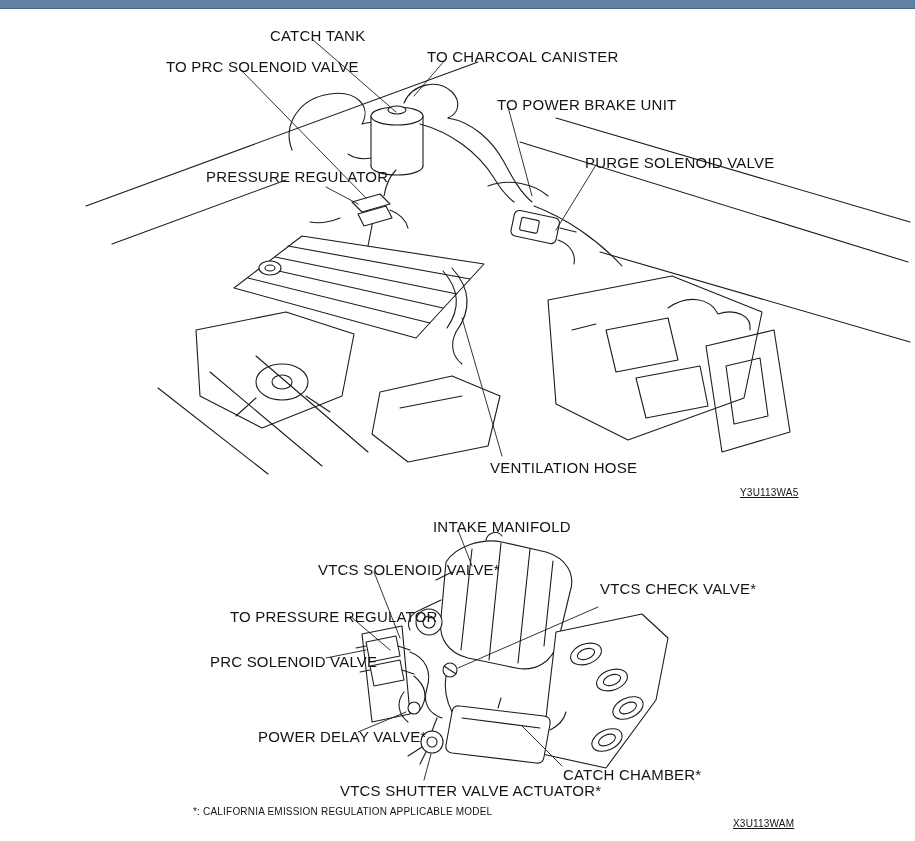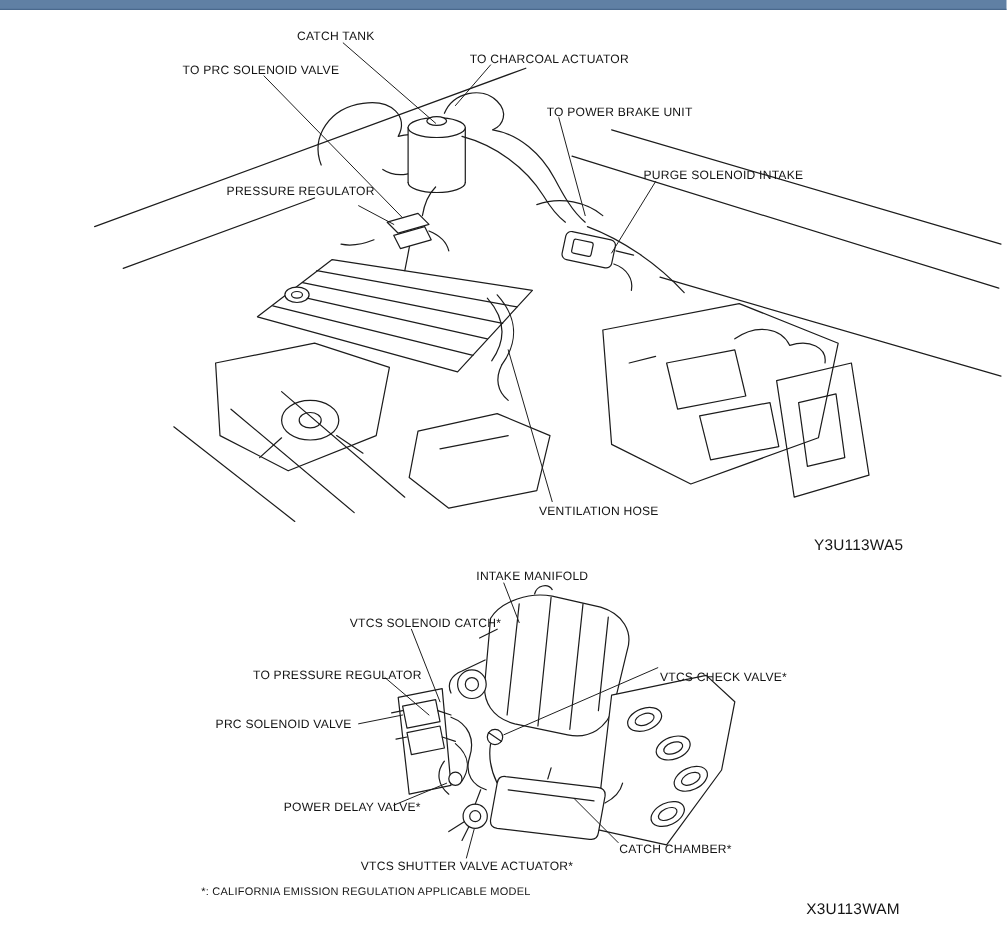--- a/index.html
+++ b/index.html
@@ -14,38 +14,40 @@
   .top-bar {
     position:absolute; top:0; left:0;
     width:915px; height:9px;
     background:var(--top-bar, #6080a4);
     border-bottom:1px solid #46658a;
   }
   .stage { position:absolute; inset:0; }
   svg.art { position:absolute; left:0; top:0; }
   .lbl {
     position:absolute;
-    font-size:11px;
+    font-size:15px;
     letter-spacing:0.2px;
     white-space:nowrap;
     color:#141414;
   }
   .code {
     position:absolute;
-    font-size:14px;
+    font-size:10px;
     letter-spacing:0.2px;
     white-space:nowrap;
     color:#141414;
+    text-decoration:underline;
   }
   .foot {
     position:absolute;
     font-size:10px;
     letter-spacing:0.2px;
     white-space:nowrap;
     color:#141414;
+    margin-left:10px;
   }
 </style>
 </head>
 <body>
 
 <div class="top-bar"></div>
 
 <div class="stage">
 
   <svg class="art" width="915" height="841" viewBox="0 0 915 841" stroke="#1c1c1c" stroke-width="1.1" fill="none" stroke-linecap="round" stroke-linejoin="round">
@@ -217,32 +219,32 @@
         <path d="M 598 607 L 458 668"></path>
         <path d="M 326 658 L 366 650"></path>
         <path d="M 358 732 L 406 712"></path>
         <path d="M 424 780 L 431 754"></path>
         <path d="M 562 766 L 522 726"></path>
       </g>
     </g>
   </svg>
 
   <div class="lbl" style="left:270px; top:27px">CATCH TANK</div>
-  <div class="lbl" style="left:427px; top:48px">TO CHARCOAL ACTUATOR</div>
+  <div class="lbl" style="left:427px; top:48px">TO CHARCOAL CANISTER</div>
   <div class="lbl" style="left:166px; top:58px">TO PRC SOLENOID VALVE</div>
   <div class="lbl" style="left:497px; top:96px">TO POWER BRAKE UNIT</div>
-  <div class="lbl" style="left:585px; top:154px">PURGE SOLENOID INTAKE</div>
+  <div class="lbl" style="left:585px; top:154px">PURGE SOLENOID VALVE</div>
   <div class="lbl" style="left:206px; top:168px">PRESSURE REGULATOR</div>
   <div class="lbl" style="left:490px; top:459px">VENTILATION HOSE</div>
   <div class="code" style="left:740px; top:487px">Y3U113WA5</div>
 
   <div class="lbl" style="left:433px; top:518px">INTAKE MANIFOLD</div>
-  <div class="lbl" style="left:318px; top:561px">VTCS SOLENOID CATCH*</div>
+  <div class="lbl" style="left:318px; top:561px">VTCS SOLENOID VALVE*</div>
   <div class="lbl" style="left:230px; top:608px">TO PRESSURE REGULATOR</div>
-  <div class="lbl" style="left:600px; top:610px">VTCS CHECK VALVE*</div>
-  <div class="lbl" style="left:196px; top:653px">PRC SOLENOID VALVE</div>
+  <div class="lbl" style="left:600px; top:580px">VTCS CHECK VALVE*</div>
+  <div class="lbl" style="left:210px; top:653px">PRC SOLENOID VALVE</div>
   <div class="lbl" style="left:258px; top:728px">POWER DELAY VALVE*</div>
-  <div class="lbl" style="left:328px; top:782px">VTCS SHUTTER VALVE ACTUATOR*</div>
+  <div class="lbl" style="left:340px; top:782px">VTCS SHUTTER VALVE ACTUATOR*</div>
   <div class="lbl" style="left:563px; top:766px">CATCH CHAMBER*</div>
   <div class="foot" style="left:183px; top:806px">*: CALIFORNIA EMISSION REGULATION APPLICABLE MODEL</div>
   <div class="code" style="left:733px; top:818px">X3U113WAM</div>
 
 </div>
 
 </body></html>

